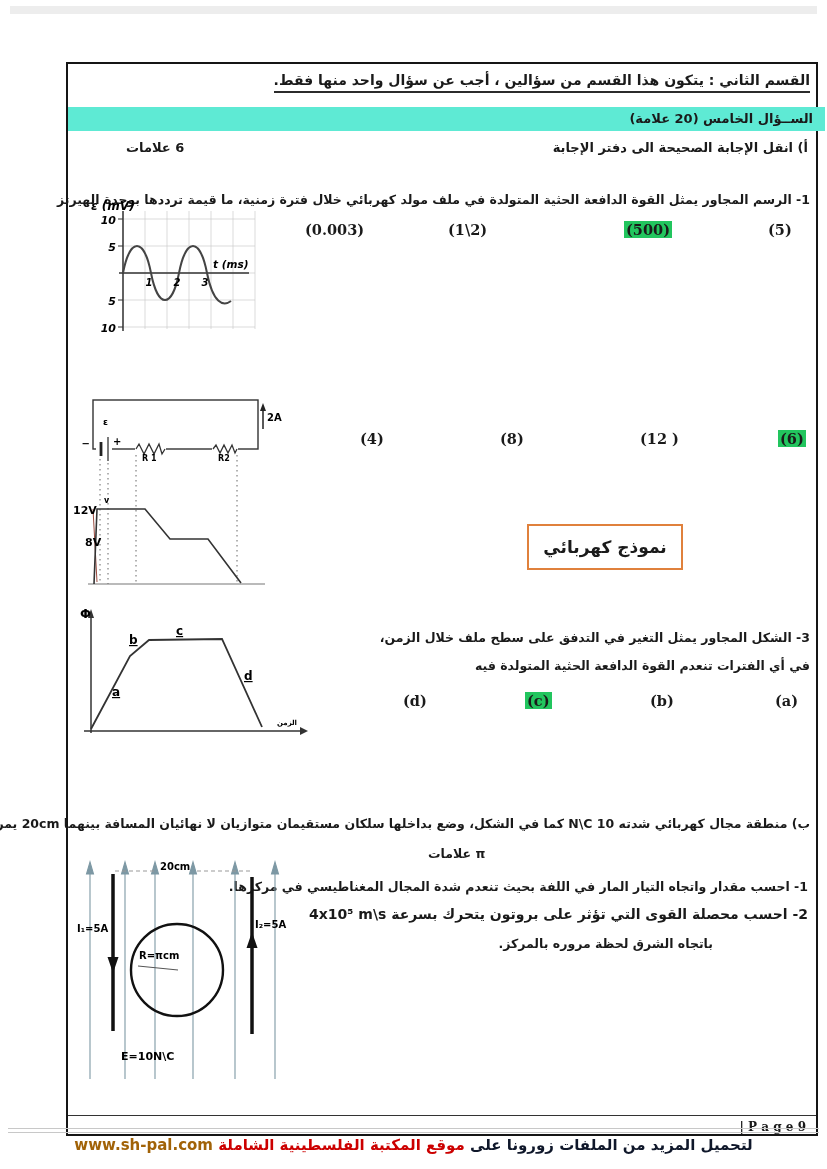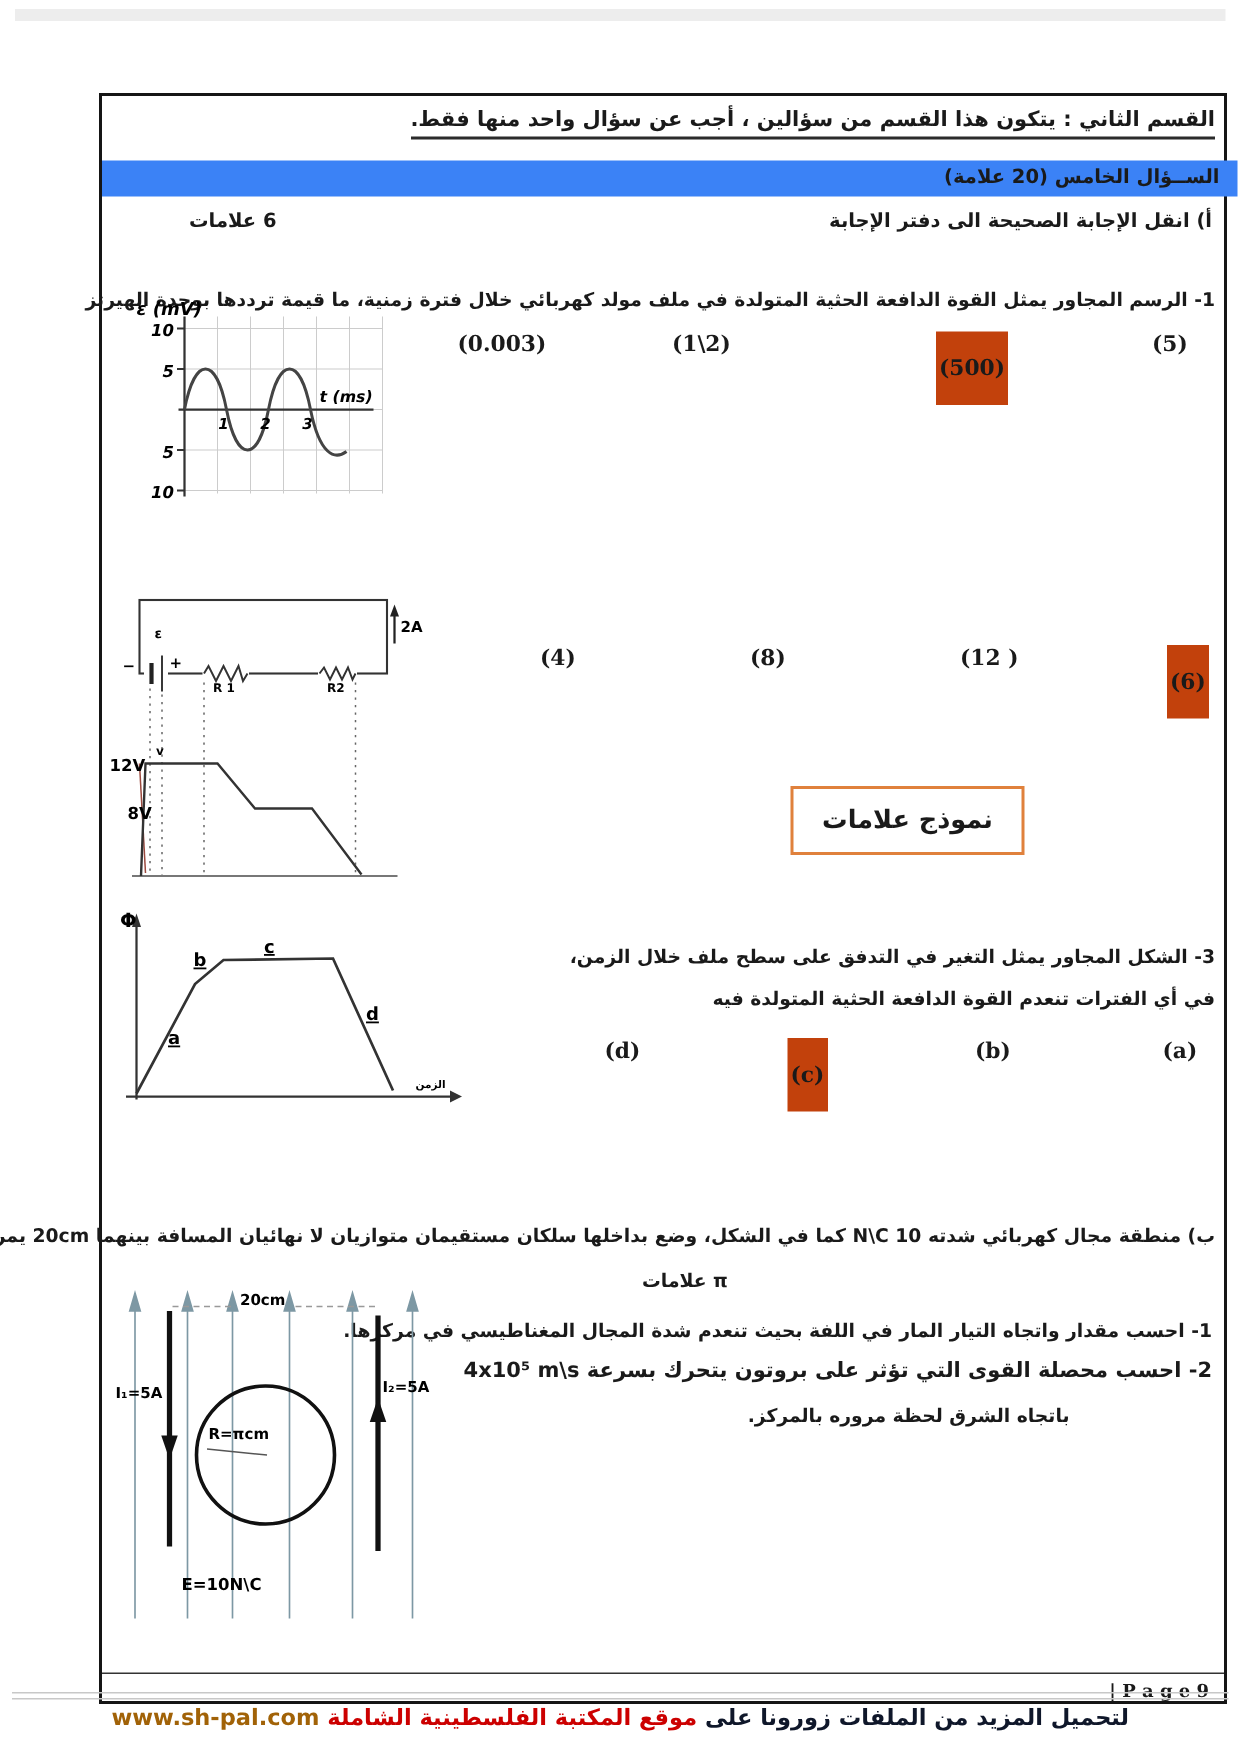--- a/index.html
+++ b/index.html
@@ -3,31 +3,31 @@
 <meta charset="utf-8">
 <style>
   html,body{margin:0;padding:0;background:#fff;}
   .page{position:relative;width:827px;height:1169px;background:#ffffff;
         font-family:"DejaVu Sans",sans-serif;color:#1a1a1a;overflow:hidden;}
   .abs{position:absolute;}
   .ar{direction:rtl;text-align:right;font-weight:bold;white-space:nowrap;}
   .top-strip{left:10px;top:6px;width:807px;height:8px;background:#ededed;}
   .main-box{left:38px;top:62px;width:748px;height:1070px;border:2.5px solid #151515;margin-left:28px;}
   .section-header{top:8px;right:6px;font-size:14px;border-bottom:2px solid #2b2b2b;padding-bottom:3px;}
-  .graybar{left:0;top:43px;width:757px;height:24px;background:#3b82f6;}
+  .graybar{left:0;top:43px;width:757px;height:24px;background:#5eead4;}
   .graybar .txt{line-height:24px;padding-right:12px;font-size:13px;}
   .parta-ins{top:76px;right:8px;font-size:13px;}
   .parta-marks{top:76px;left:58px;font-size:13px;direction:rtl;font-weight:bold;}
   .qtext{font-size:12.5px;}
   .q1-text{top:128px;right:6px;}
   .q2-text{top:339px;right:6px;}
   .q3-l1{top:566px;right:6px;}
   .q3-l2{top:594px;right:6px;}
   .opt{position:absolute;direction:ltr;font-weight:bold;font-size:14.5px;font-family:"DejaVu Serif","DejaVu Sans",serif;}
-  .hl{background:#c2410c;padding:16px 2px;}
+  .hl{background:#22c55e;padding:0 2px;}
   .q1o1{left:700px;top:157px;} .q1o2{left:556px;top:157px;} .q1o3{left:380px;top:157px;} .q1o4{left:237px;top:157px;}
   .q2o1{left:710px;top:366px;} .q2o2{left:572px;top:366px;} .q2o3{left:432px;top:366px;} .q2o4{left:292px;top:366px;}
   .q3o1{left:707px;top:628px;} .q3o2{left:582px;top:628px;} .q3o3{left:457px;top:628px;} .q3o4{left:335px;top:628px;}
   .answer-box{left:459px;top:460px;width:152px;height:42px;border:2.5px solid #e0813c;
               display:flex;align-items:center;justify-content:center;font-size:17px;font-weight:bold;direction:rtl;}
   .partb-l1{top:752px;right:6px;font-size:12.5px;}
   .partb-l2{top:780px;right:6px;font-size:12.5px;}
   .partb-marks{top:782px;left:360px;font-size:12.5px;direction:rtl;font-weight:bold;}
   .partb-i1{top:815px;right:8px;font-size:12.5px;}
   .partb-i2{top:842px;right:8px;font-size:14px;}
@@ -116,21 +116,21 @@
         <path d="M30,62 V187 M38,66 V187 M66,58 V187 M167,58 V187"></path>
       </g>
       <line x1="18" y1="187" x2="195" y2="187" stroke="#777" stroke-width="1.2"></line>
       <line x1="27" y1="185" x2="23" y2="112" stroke="#9b4a3f" stroke-width="1"></line>
       <polyline points="24,187 27,112 75,112 100,142 138,142 171,186" fill="none" stroke="#333" stroke-width="1.6"></polyline>
       <text x="34" y="106" font-size="8" font-weight="bold">v</text>
       <text x="3" y="117" font-size="11" font-weight="bold">12V</text>
       <text x="15" y="149" font-size="11" font-weight="bold">8V</text>
     </svg>
 
-    <div class="abs answer-box">نموذج علامات</div>
+    <div class="abs answer-box">نموذج كهربائي</div>
 
     <div class="abs ar qtext q3-l1">3- الشكل المجاور يمثل التغير في التدفق على سطح ملف خلال الزمن،</div>
     <div class="abs ar qtext q3-l2">في أي الفترات تنعدم القوة الدافعة الحثية المتولدة فيه</div>
     <span class="opt q3o1">(a)</span>
     <span class="opt q3o2">(b)</span>
     <span class="opt q3o3 hl">(c)</span>
     <span class="opt q3o4">(d)</span>
 
     <svg class="fig fig3" width="245" height="155" viewBox="0 0 245 155">
       <line x1="19" y1="12" x2="19" y2="129" stroke="#333" stroke-width="1.5"></line>

